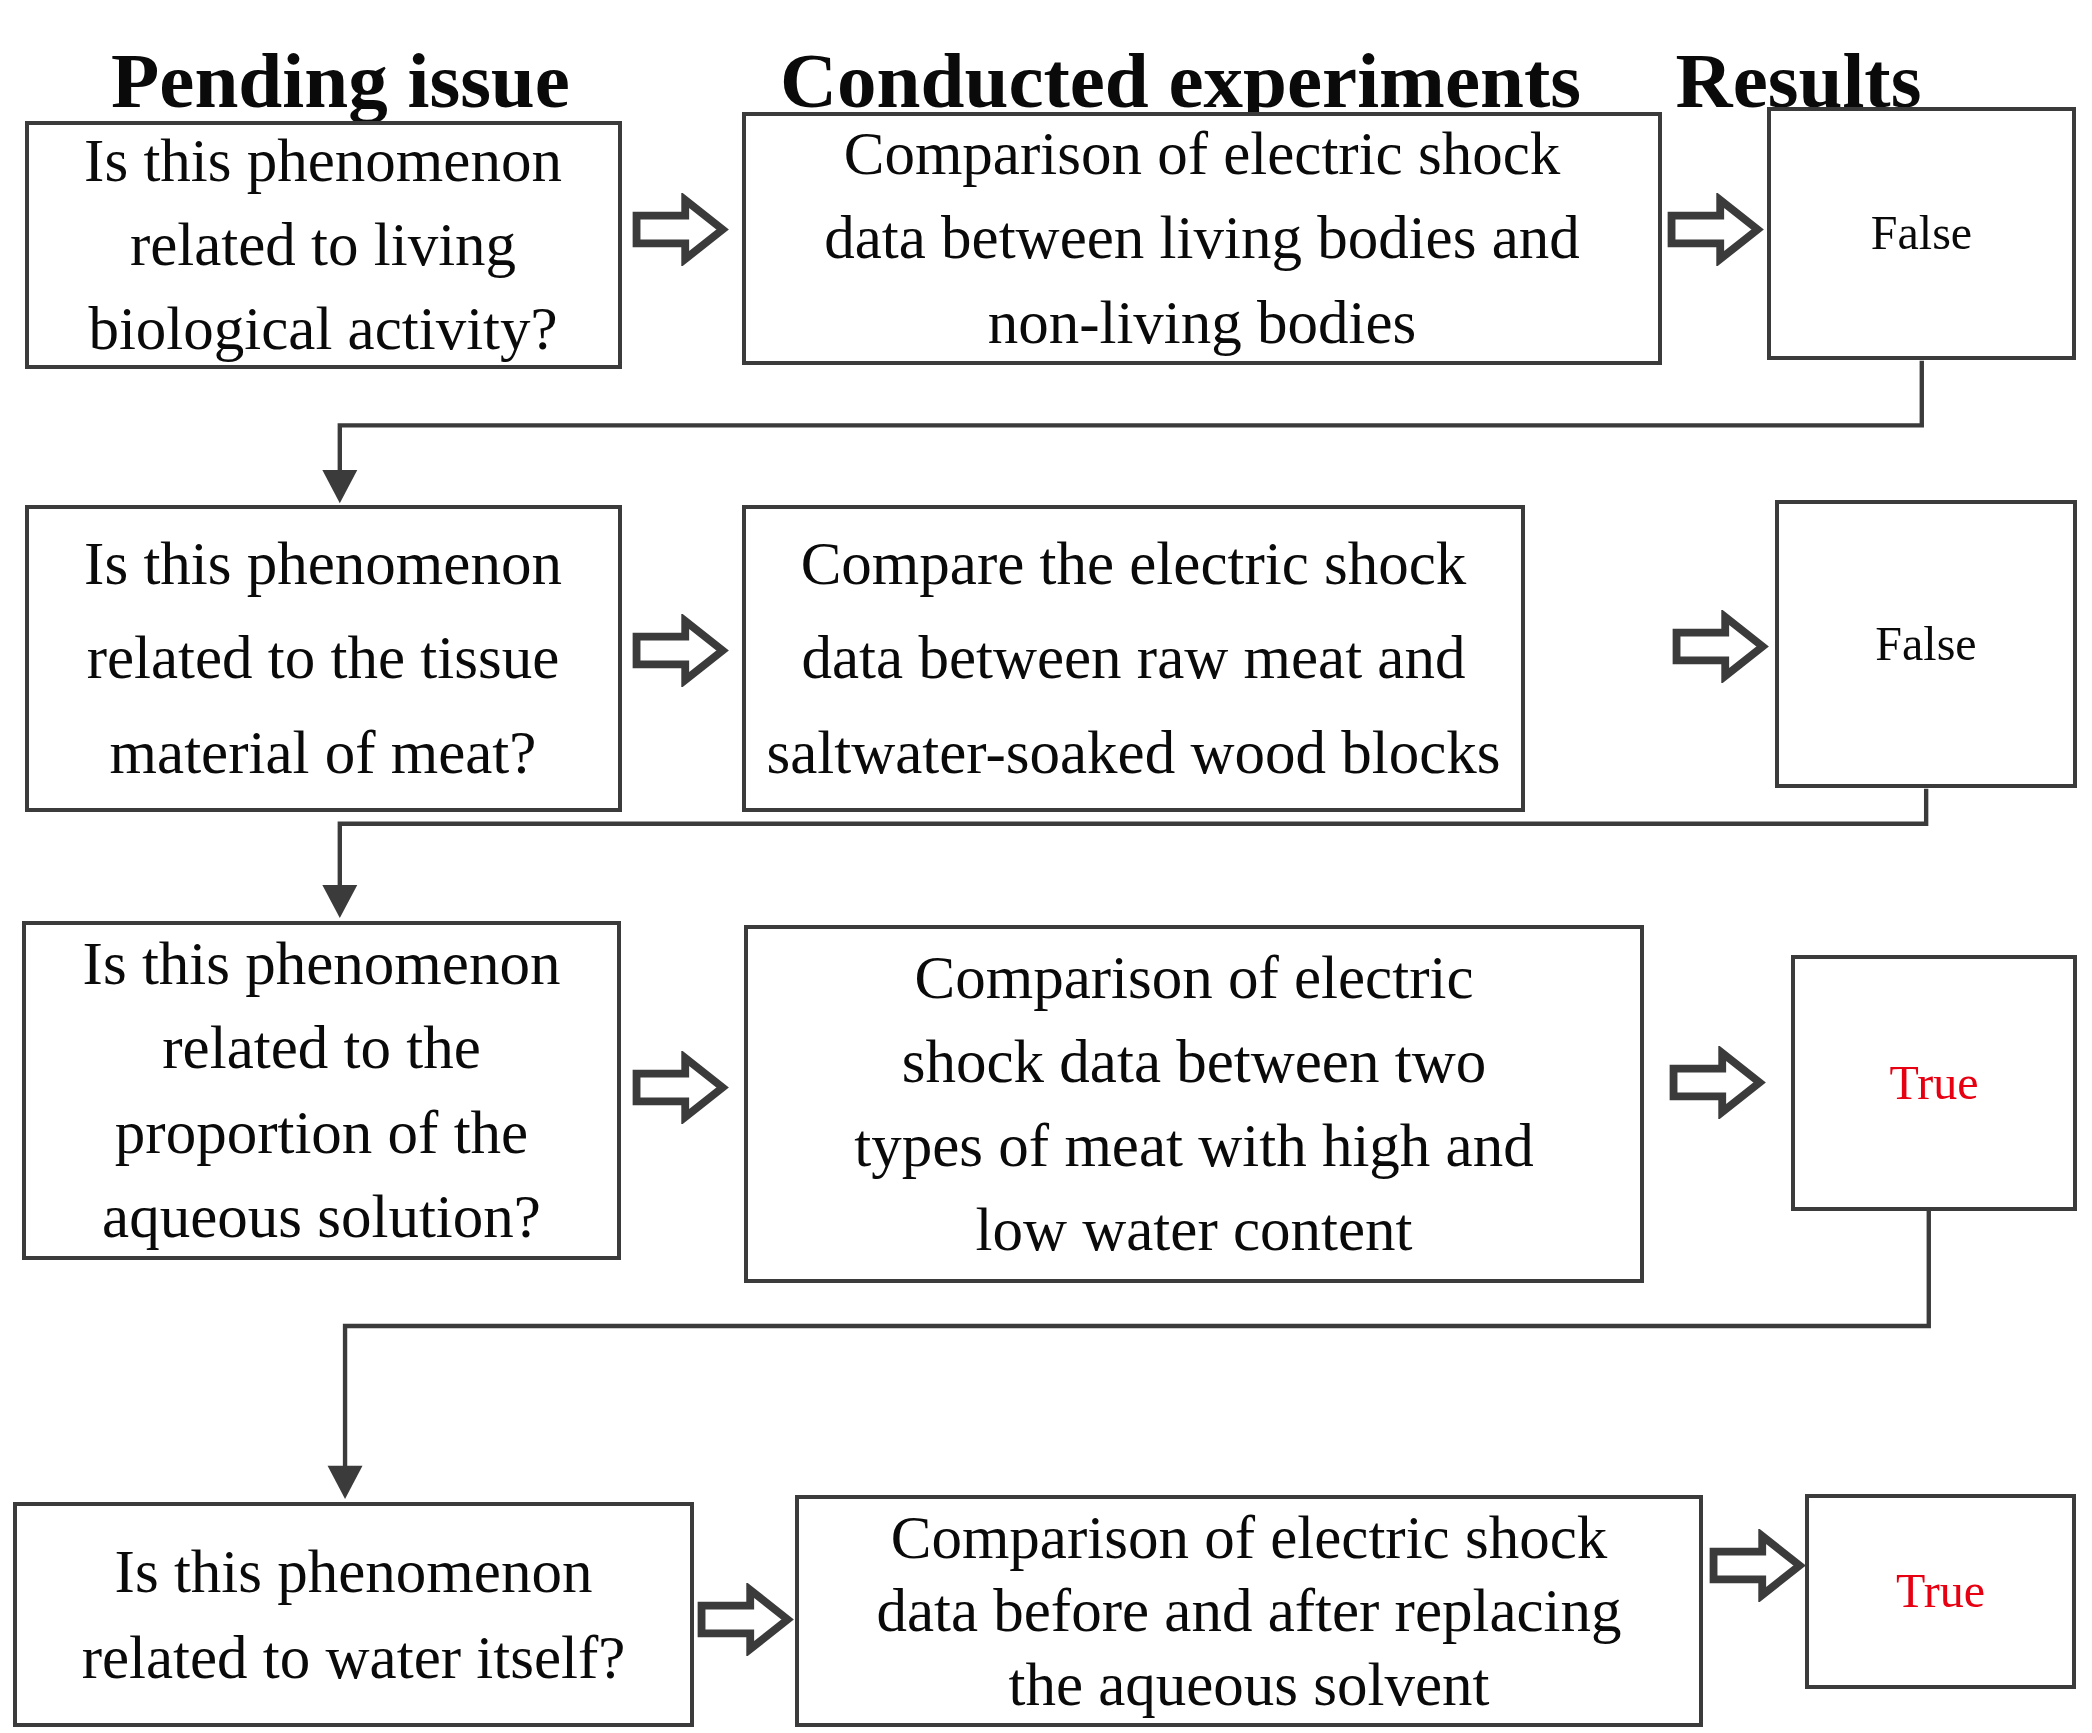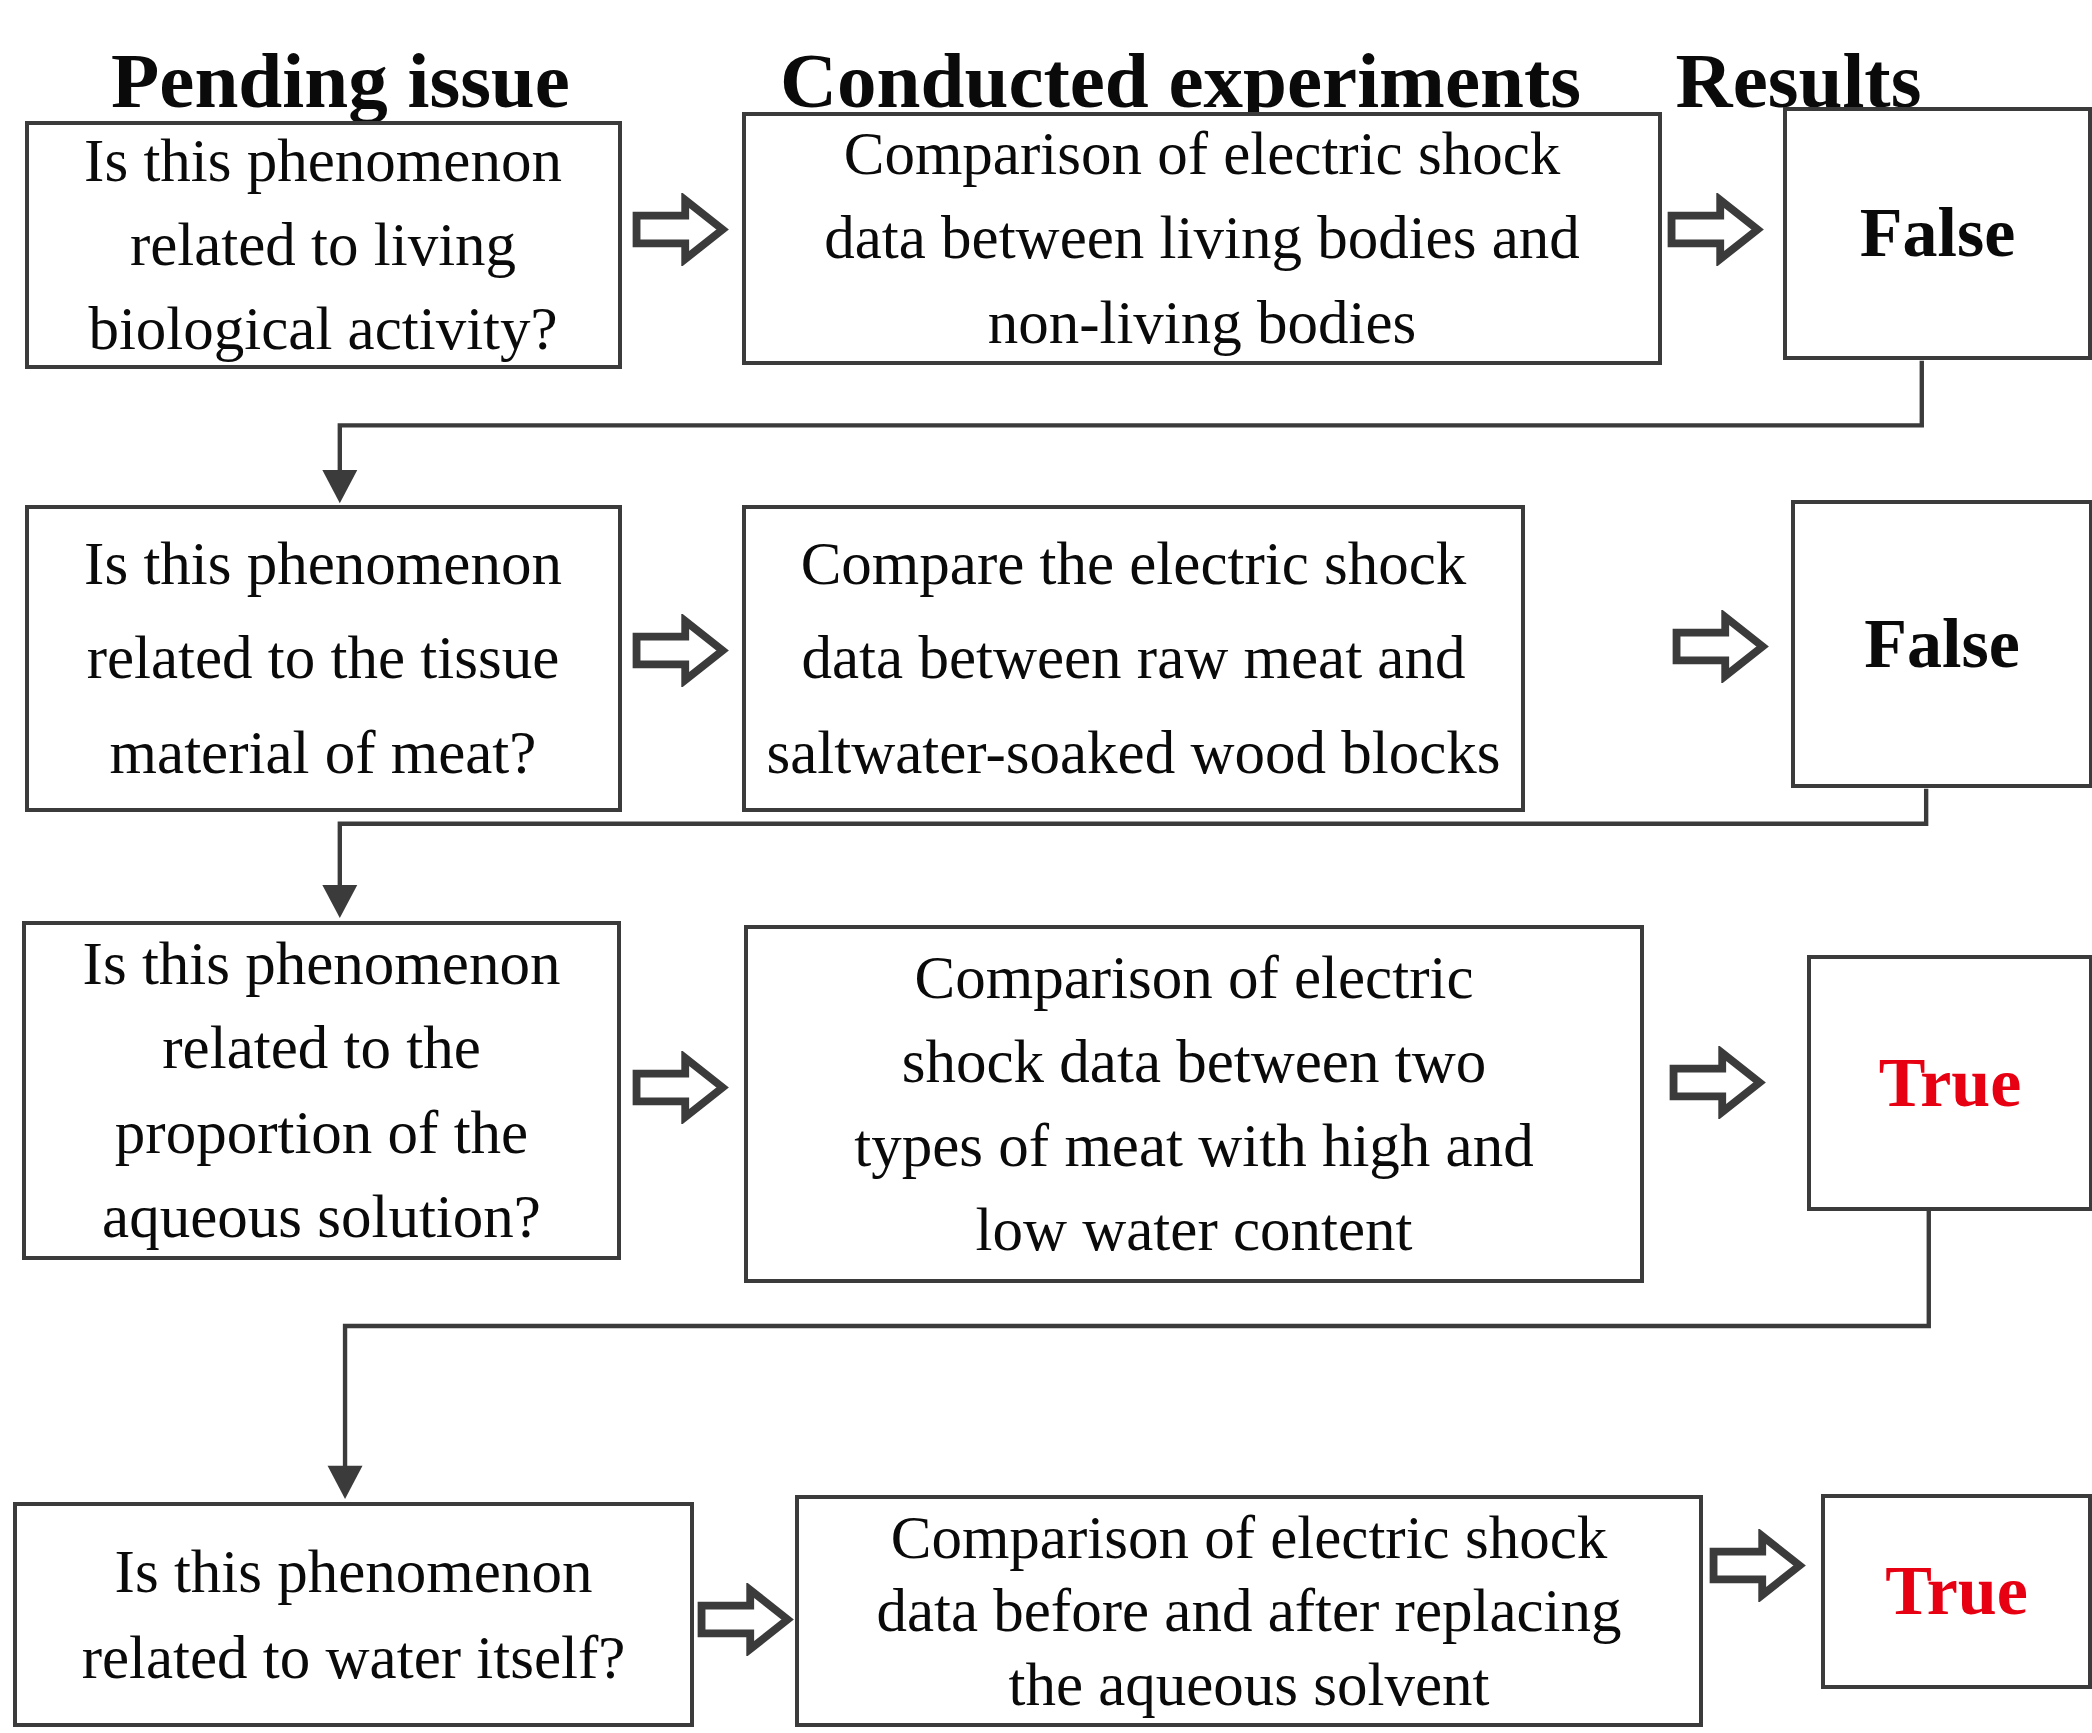--- a/index.html
+++ b/index.html
@@ -40,23 +40,22 @@
     text-align:center;
     color:var(--text,#0a0a0a);
     font-size:61px;
     line-height:1.38;
   }
   .box .line{white-space:nowrap;}
   .lh-wide{line-height:1.55;}
   .lh-tight{line-height:1.2;}
   .lh-mid{line-height:1.4;}
   .result{
-    font-weight:bold;
-    font-size:70px;
-    margin-left:16px;
+    font-weight:normal;
+    font-size:48px;
   }
   .result-false{color:var(--text,#0a0a0a);}
   .result-true{color:var(--true-red,#e60012);}
   svg.overlay{
     position:absolute;
     left:0;top:0;
     width:2093px;height:1734px;
   }
   svg.flow-arrow{position:absolute;}
   .connector-line{

